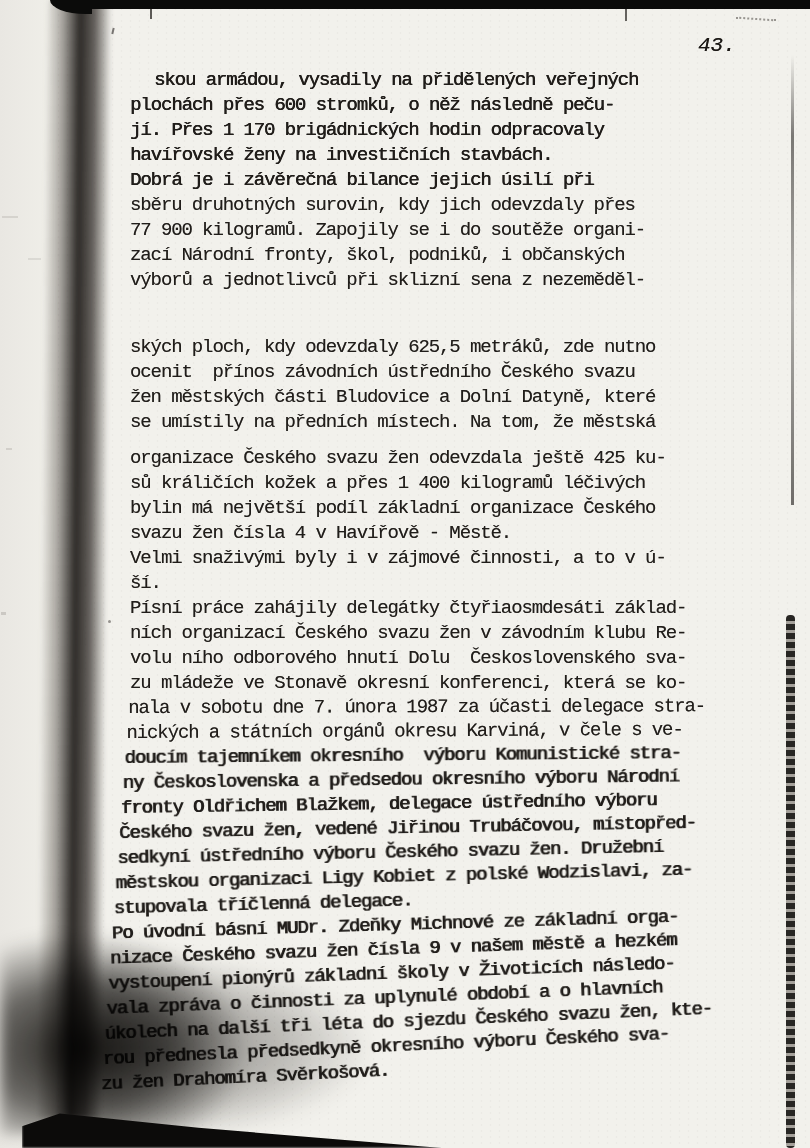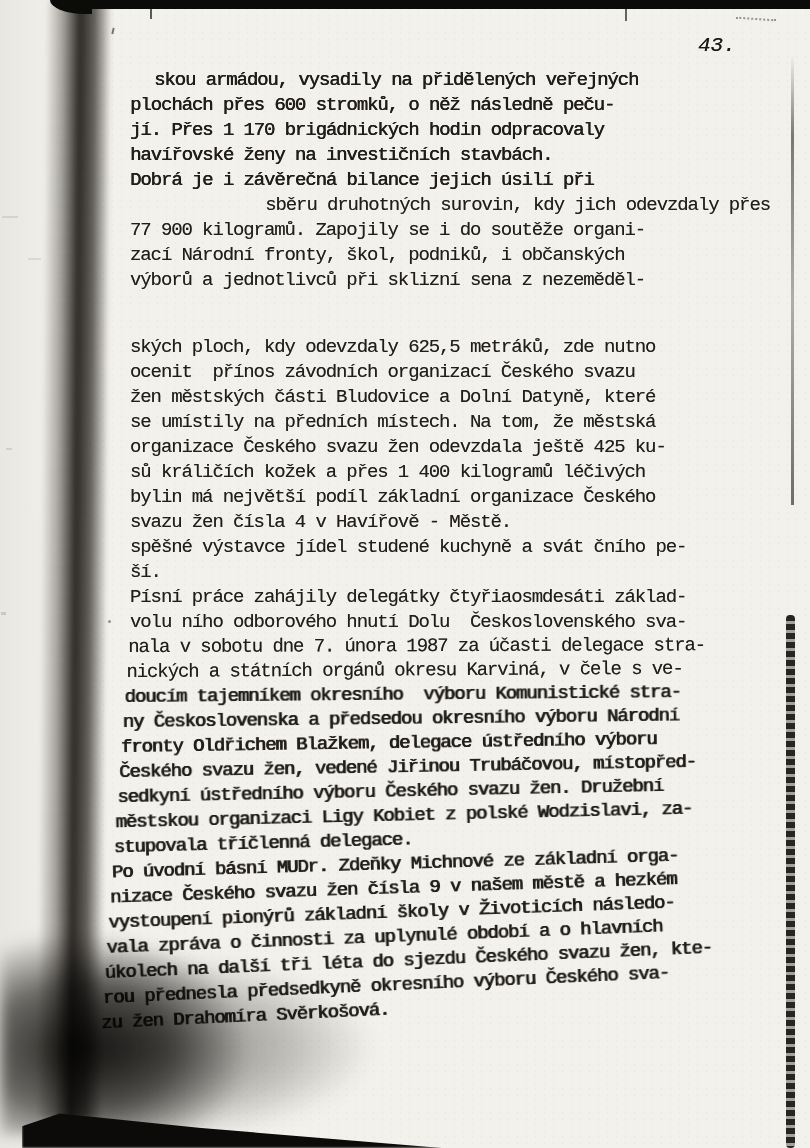--- a/index.html
+++ b/index.html
@@ -123,36 +123,38 @@
   <div class="margin-mark" style="left:28px;top:258px;width:13px;height:2px;opacity:.12;"></div>
   <div class="margin-mark" style="left:6px;top:448px;width:6px;height:2px;opacity:.16;"></div>
   <div class="margin-mark" style="left:1px;top:612px;width:5px;height:3px;opacity:.2;"></div>
 
   <div class="textcol">
       <div class="line inky" style="transform: rotate(0deg) translateX(0px); margin-left: 24px;">skou armádou, vysadily na přidělených veřejných</div>
       <div class="line inky" style="transform: rotate(0deg) translateX(0px);">plochách přes 600 stromků, o něž následně peču-</div>
       <div class="line inky" style="transform: rotate(0deg) translateX(0px);">jí. Přes 1 170 brigádnických hodin odpracovaly</div>
       <div class="line inky" style="transform: rotate(0deg) translateX(0px);">havířovské ženy na investičních stavbách.</div>
       <div class="line inky" style="transform: rotate(0deg) translateX(0px);">Dobrá je i závěrečná bilance jejich úsilí při</div>
-      <div class="line" style="transform: rotate(0deg) translateX(0px); text-align: right;">sběru druhotných surovin, kdy jich odevzdaly přes</div>
+      <div class="line" style="transform: rotate(0deg) translateX(0px);">sběru druhotných surovin, kdy jich odevzdaly přes</div>
       <div class="line" style="transform: rotate(0deg) translateX(0px);">77 900 kilogramů. Zapojily se i do soutěže organi-</div>
       <div class="line" style="transform: rotate(0deg) translateX(0px);">zací Národní fronty, škol, podniků, i občanských</div>
       <div class="line" style="transform: rotate(0deg) translateX(0px);">výborů a jednotlivců při sklizní sena z nezeměděl-</div>
       <div class="line" style="transform: rotate(0deg) translateX(0px); margin-top: 42px;">ských ploch, kdy odevzdaly 625,5 metráků, zde nutno</div>
-      <div class="line" style="transform: rotate(0deg) translateX(0px);">ocenit  přínos závodních organizací Českého svazu</div>
+      <div class="line" style="transform: rotate(0deg) translateX(0px);">ocenit  přínos závodních ústředního Českého svazu</div>
       <div class="line" style="transform: rotate(0deg) translateX(0px);">žen městských části Bludovice a Dolní Datyně, které</div>
       <div class="line" style="transform: rotate(0deg) translateX(0px);">se umístily na předních místech. Na tom, že městská</div>
-      <div class="line" style="transform: rotate(0deg) translateX(0px);">organizace Českého svazu žen odevzdala ještě 425 ku-</div>
+      <div class="line" style="transform: rotate(0deg) translateX(0px); margin-top: 11px;">organizace Českého svazu žen odevzdala ještě 425 ku-</div>
       <div class="line" style="transform: rotate(0deg) translateX(0px);">sů králičích kožek a přes 1 400 kilogramů léčivých</div>
       <div class="line" style="transform: rotate(0deg) translateX(0px);">bylin má největší podíl základní organizace Českého</div>
       <div class="line" style="transform: rotate(0deg) translateX(0px); font-family: Liberation Mono, monospace;">svazu žen čísla 4 v Havířově - Městě.</div>
-      <div class="line" style="transform: rotate(0deg) translateX(0px);">spěšné výstavce jídel studené kuchyně a svát čního pe-</div>
+      <div class="line" style="transform: rotate(0deg) translateX(0px);">Velmi snaživými byly i v zájmové činnosti, a to v ú-</div>
       <div class="line" style="transform: rotate(0deg) translateX(0px);">ší.</div>
       <div class="line" style="transform: rotate(0deg) translateX(0px);">Písní práce zahájily delegátky čtyřiaosmdesáti základ-</div>
+      <div class="line" style="transform: rotate(0deg) translateX(0px);">ních organizací Českého svazu žen v závodním klubu Re-</div>
       <div class="line" style="transform: rotate(0deg) translateX(0px);">volu ního odborového hnutí Dolu  Československého sva-</div>
+      <div class="line" style="transform: rotate(0deg) translateX(0px);">zu mládeže ve Stonavě okresní konferenci, která se ko-</div>
       <div class="line" style="transform: rotate(-0.17deg) translateX(-1.8px);">nala v sobotu dne 7. února 1987 za účasti delegace stra-</div>
       <div class="line" style="transform: rotate(-0.34deg) translateX(-3.6px);">nických a státních orgánů okresu Karviná, v čele s ve-</div>
       <div class="line heavy" style="transform: rotate(-0.51deg) translateX(-5.4px);">doucím tajemníkem okresního  výboru Komunistické stra-</div>
       <div class="line heavy" style="transform: rotate(-0.68deg) translateX(-7.2px);">ny Československa a předsedou okresního výboru Národní</div>
       <div class="line heavy" style="transform: rotate(-0.85deg) translateX(-9px);">fronty Oldřichem Blažkem, delegace ústředního výboru</div>
       <div class="line heavy" style="transform: rotate(-1.02deg) translateX(-10.8px);">Českého svazu žen, vedené Jiřinou Trubáčovou, místopřed-</div>
       <div class="line heavy" style="transform: rotate(-1.19deg) translateX(-12.6px);">sedkyní ústředního výboru Českého svazu žen. Družební</div>
       <div class="line heavy" style="transform: rotate(-1.36deg) translateX(-14.4px);">městskou organizaci Ligy Kobiet z polské Wodzislavi, za-</div>
       <div class="line heavy" style="transform: rotate(-1.53deg) translateX(-16.2px);">stupovala tříčlenná delegace.</div>
       <div class="line heavy" style="transform: rotate(-1.7deg) translateX(-18px);">Po úvodní básní MUDr. Zdeňky Michnové ze základní orga-</div>

